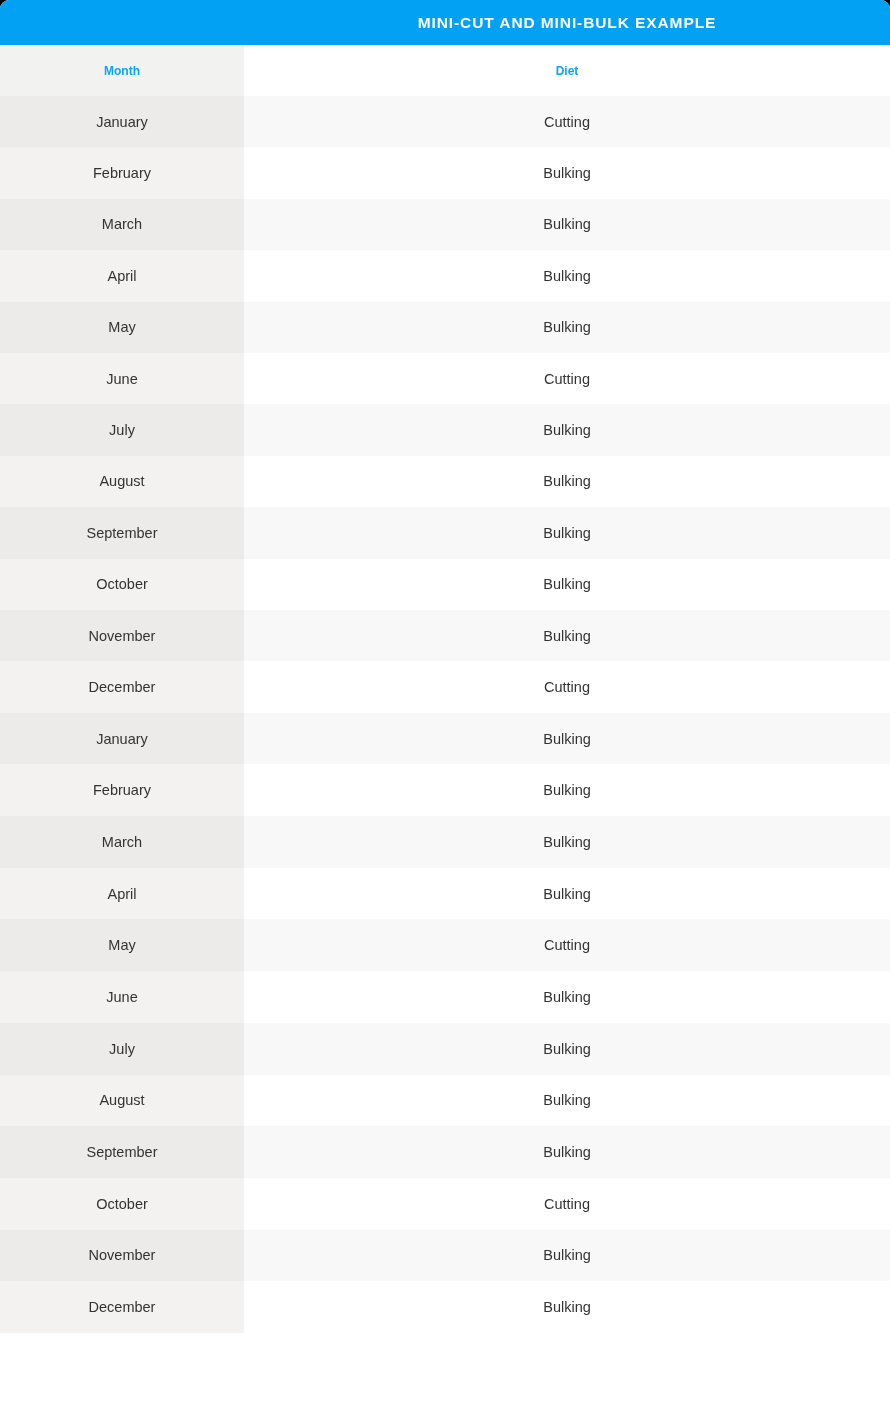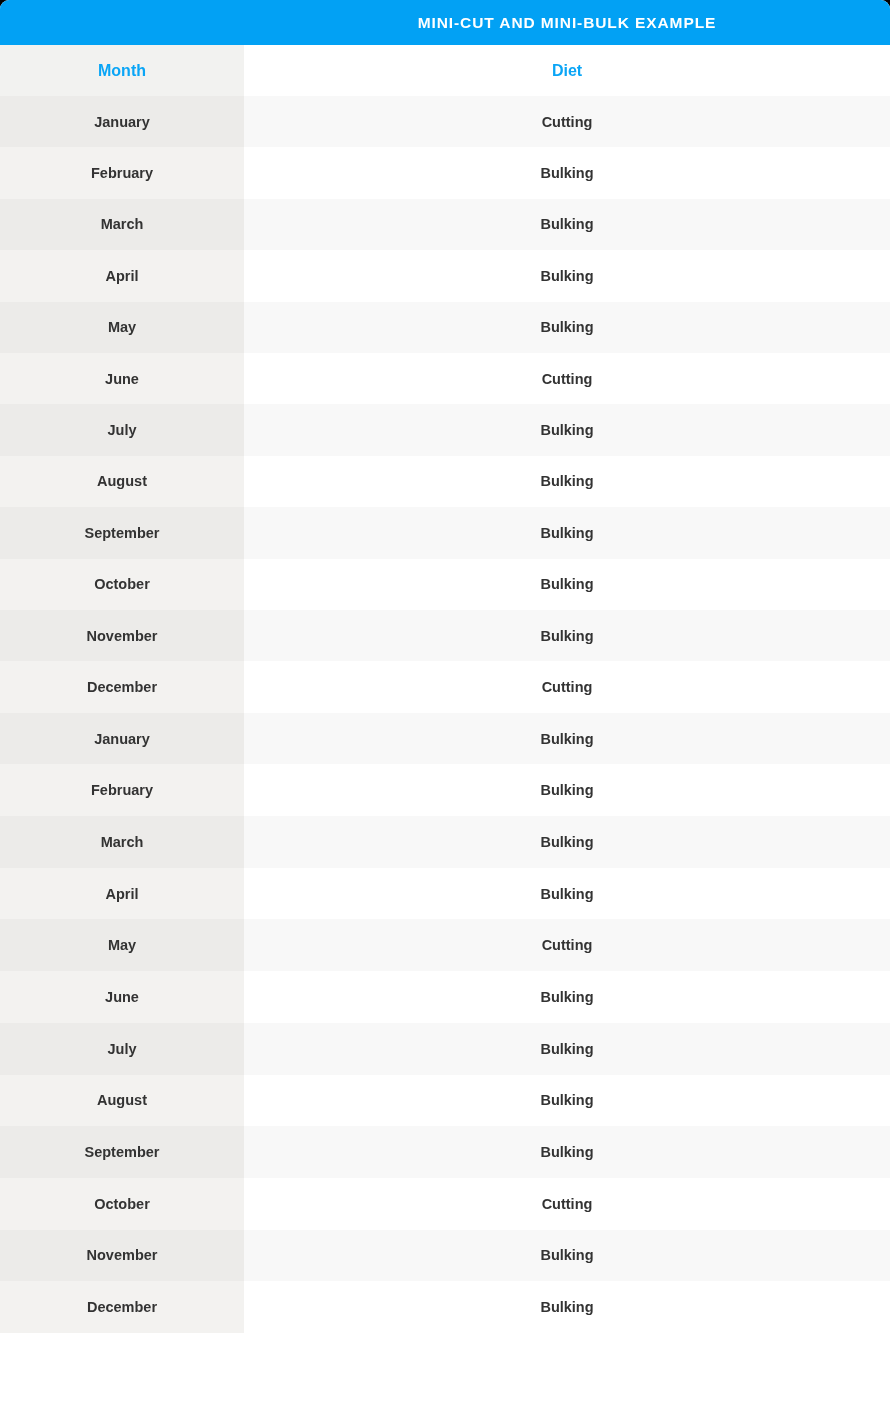--- a/index.html
+++ b/index.html
@@ -60,42 +60,42 @@
     table-layout: fixed;
   }
   table.diet-table col.col-month { width: 244px; }
   table.diet-table col.col-diet  { width: 646px; }
 
   
   thead tr.head-row th {
     padding: 0;
     height: 51px;
     vertical-align: middle;
-    font-size: 16px;
+    font-size: 12px;
     font-weight: bold;
     color: #0aa5f6;
     text-align: center;
   }
   thead tr.head-row th.th-month {
     background: #f2f2f0;
   }
   thead tr.head-row th.th-diet {
     background: #ffffff;
   }
 
   
   tbody tr { height: 51.4px; }
   tbody td {
     padding: 0;
     height: 51.4px;
     vertical-align: middle;
     text-align: center;
     font-size: 14.5px;
     color: #333333;
-    font-weight: bold;
+    font-weight: normal;
   }
 
   
   tbody tr:nth-child(odd)  td.cell-month { background: #ecebe9; }
   tbody tr:nth-child(even) td.cell-month { background: #f3f2f0; }
   
   tbody tr:nth-child(odd)  td.cell-diet  { background: #f8f8f8; }
   tbody tr:nth-child(even) td.cell-diet  { background: #ffffff; }
 
   

